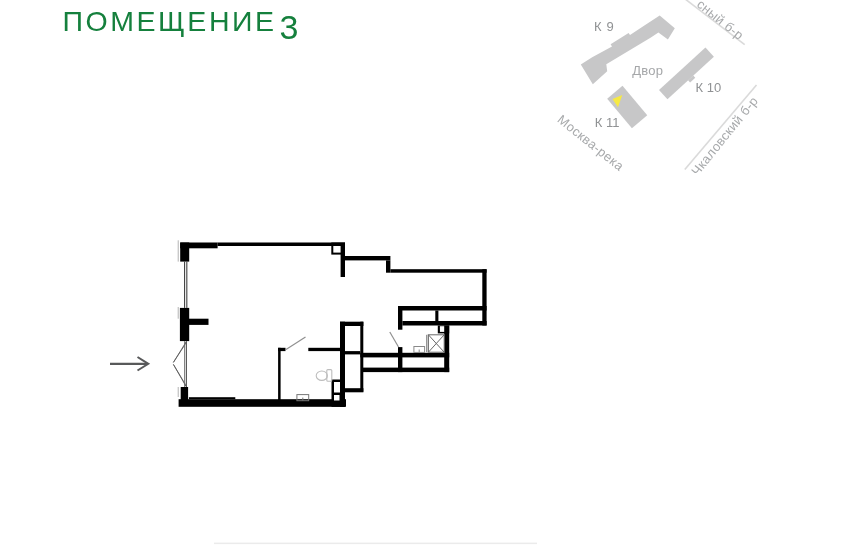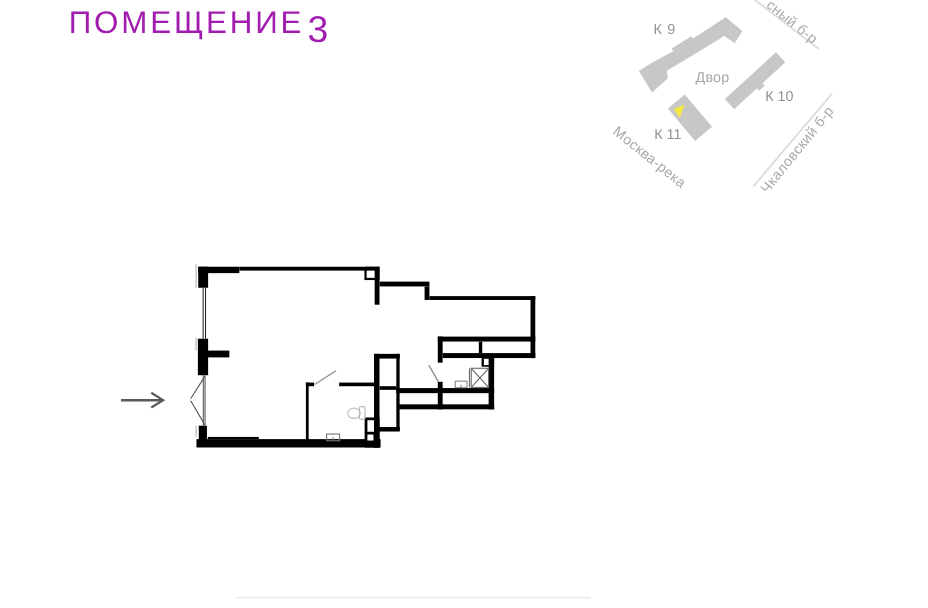--- a/index.html
+++ b/index.html
@@ -1,18 +1,18 @@
 <!DOCTYPE html>
 <html><head>
 <meta charset="utf-8">
 <style>
   html,body{margin:0;padding:0;background:#ffffff;}
   #canvas{position:relative;width:844px;height:553px;background:#ffffff;overflow:hidden;
           font-family:"Liberation Sans", sans-serif;}
-  #title{position:absolute;left:62.5px;top:6.8px;color:#a21caf;font-size:28.5px;
+  #title{position:absolute;left:62.5px;top:6.8px;color:#15803d;font-size:28.5px;
          letter-spacing:2.55px;line-height:1;white-space:nowrap;}
   #title .num{position:absolute;left:217px;top:3px;font-size:34px;letter-spacing:0;}
 </style>
 </head>
 <body>
 <div id="canvas">
 
 <div id="title">ПОМЕЩЕНИЕ <span class="num">3</span></div>
 <svg width="844" height="553" viewBox="0 0 844 553" style="position:absolute;left:0;top:0">
 

